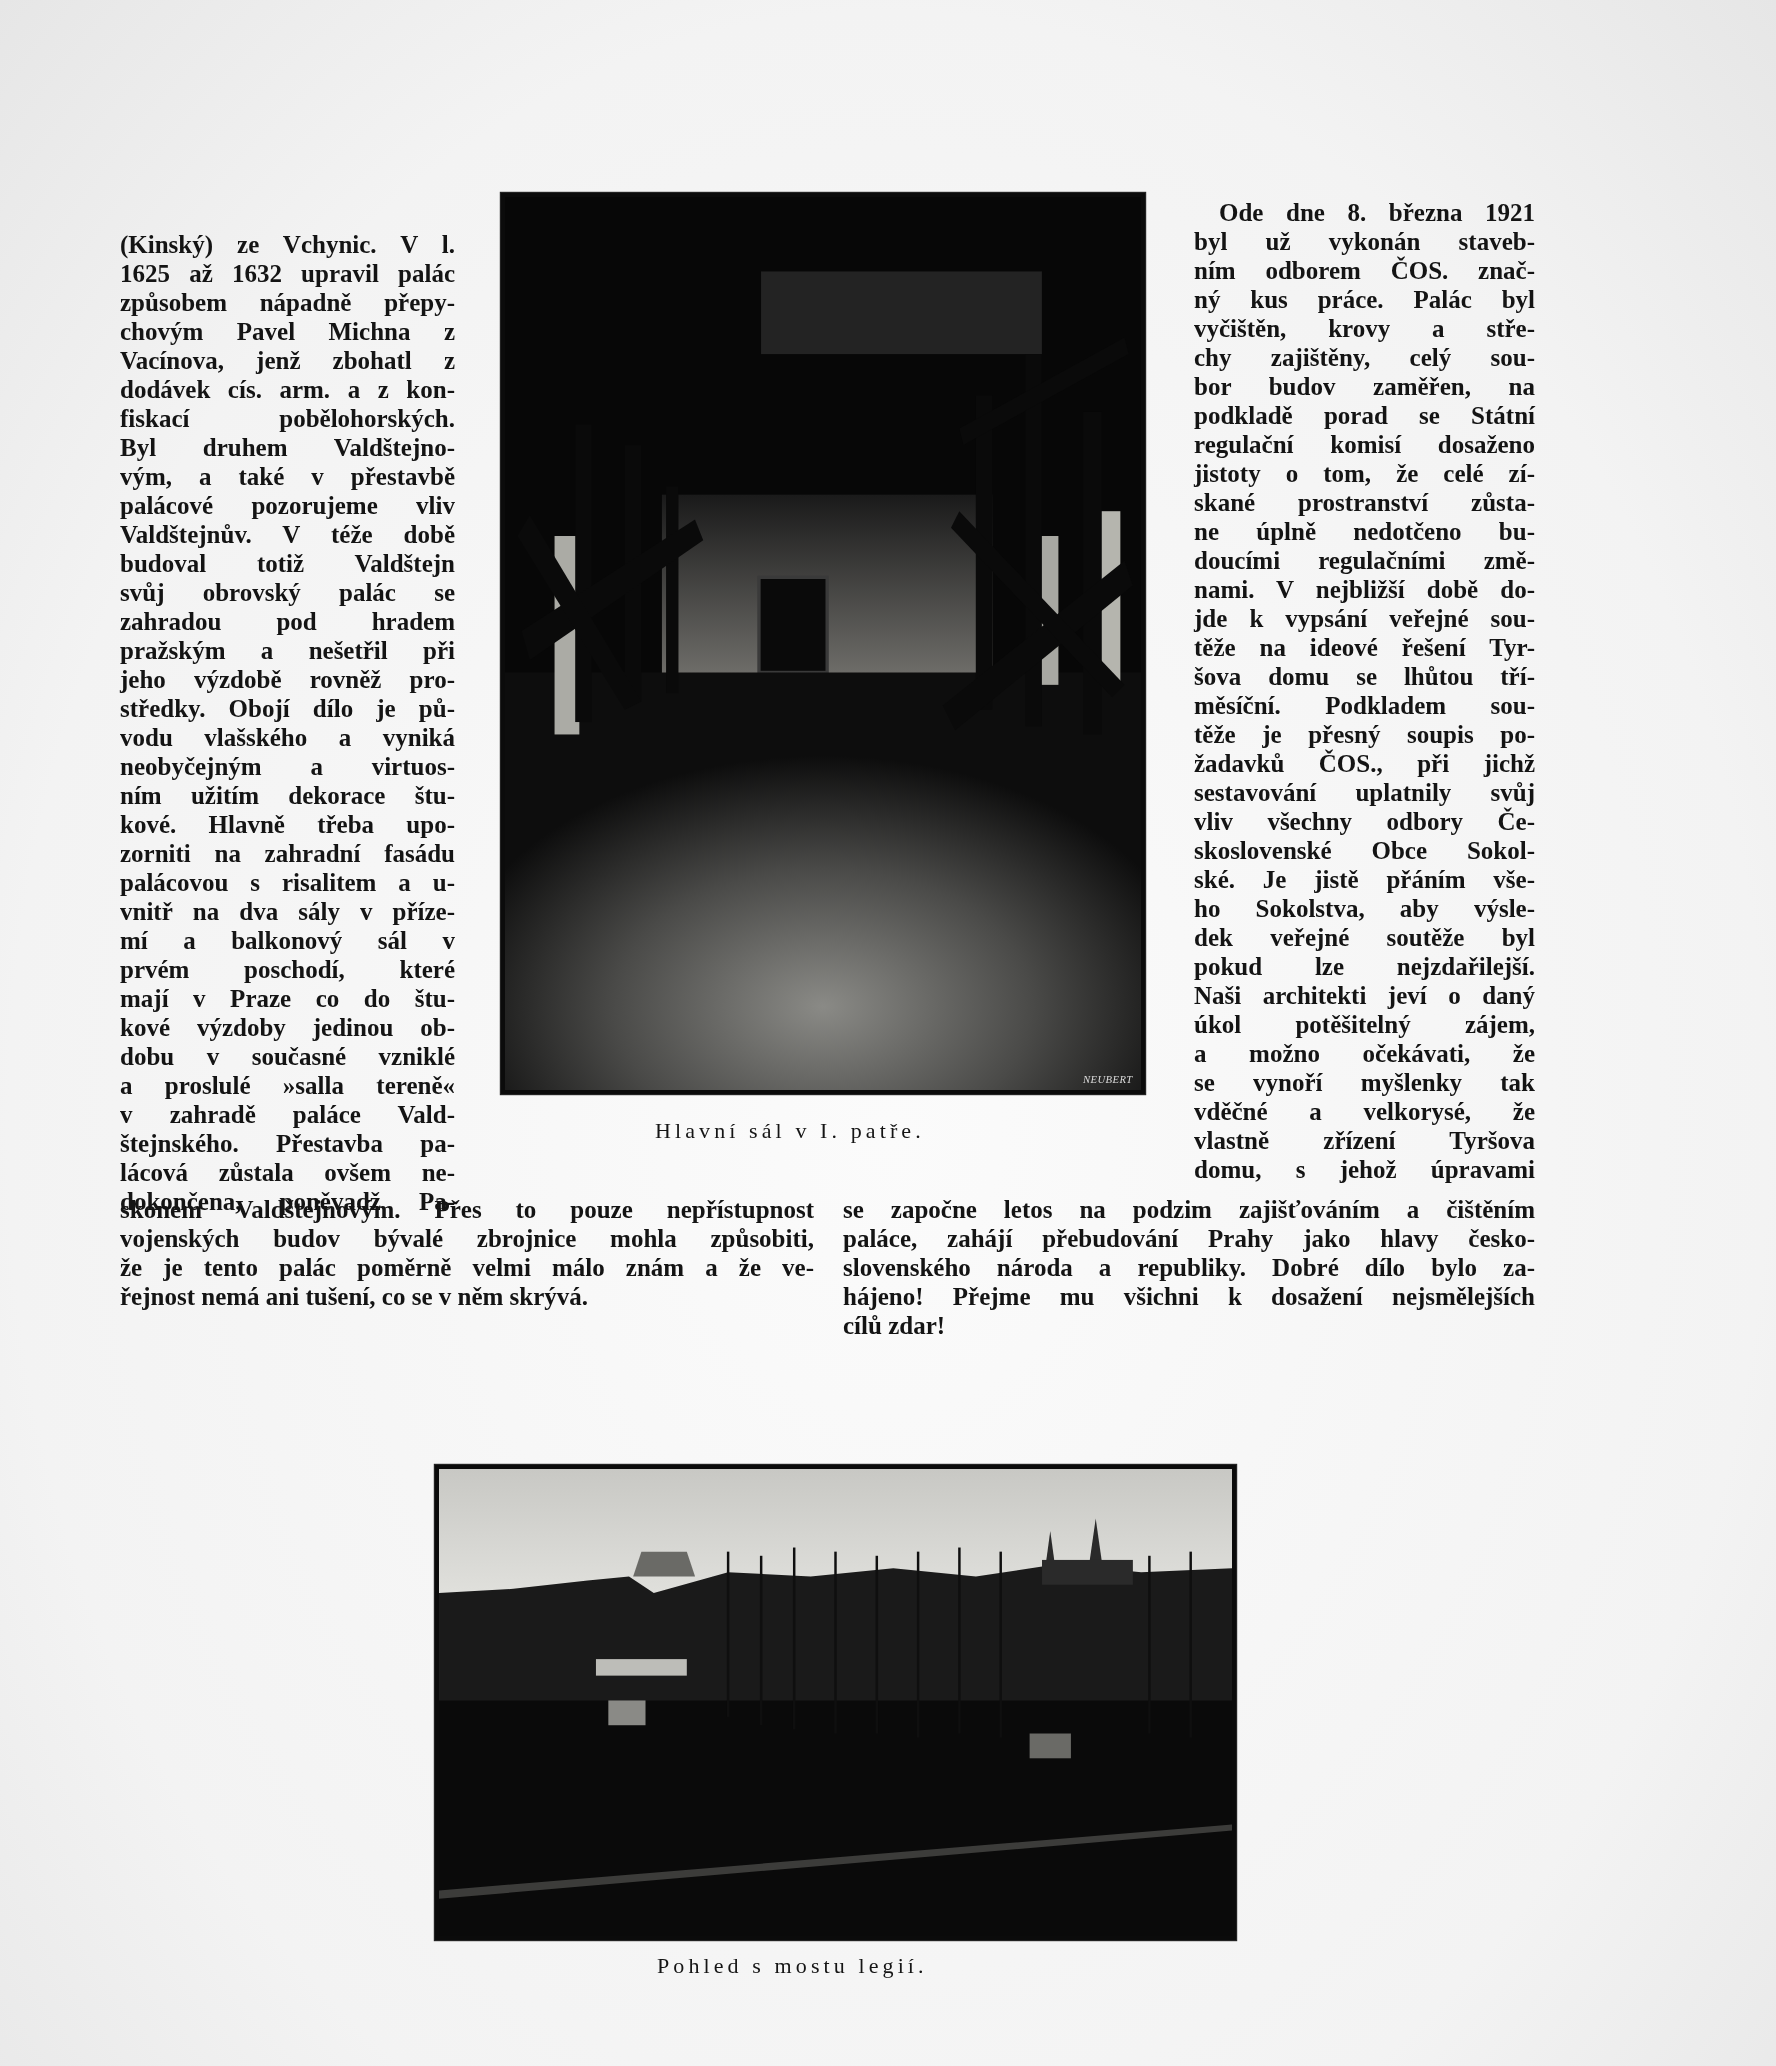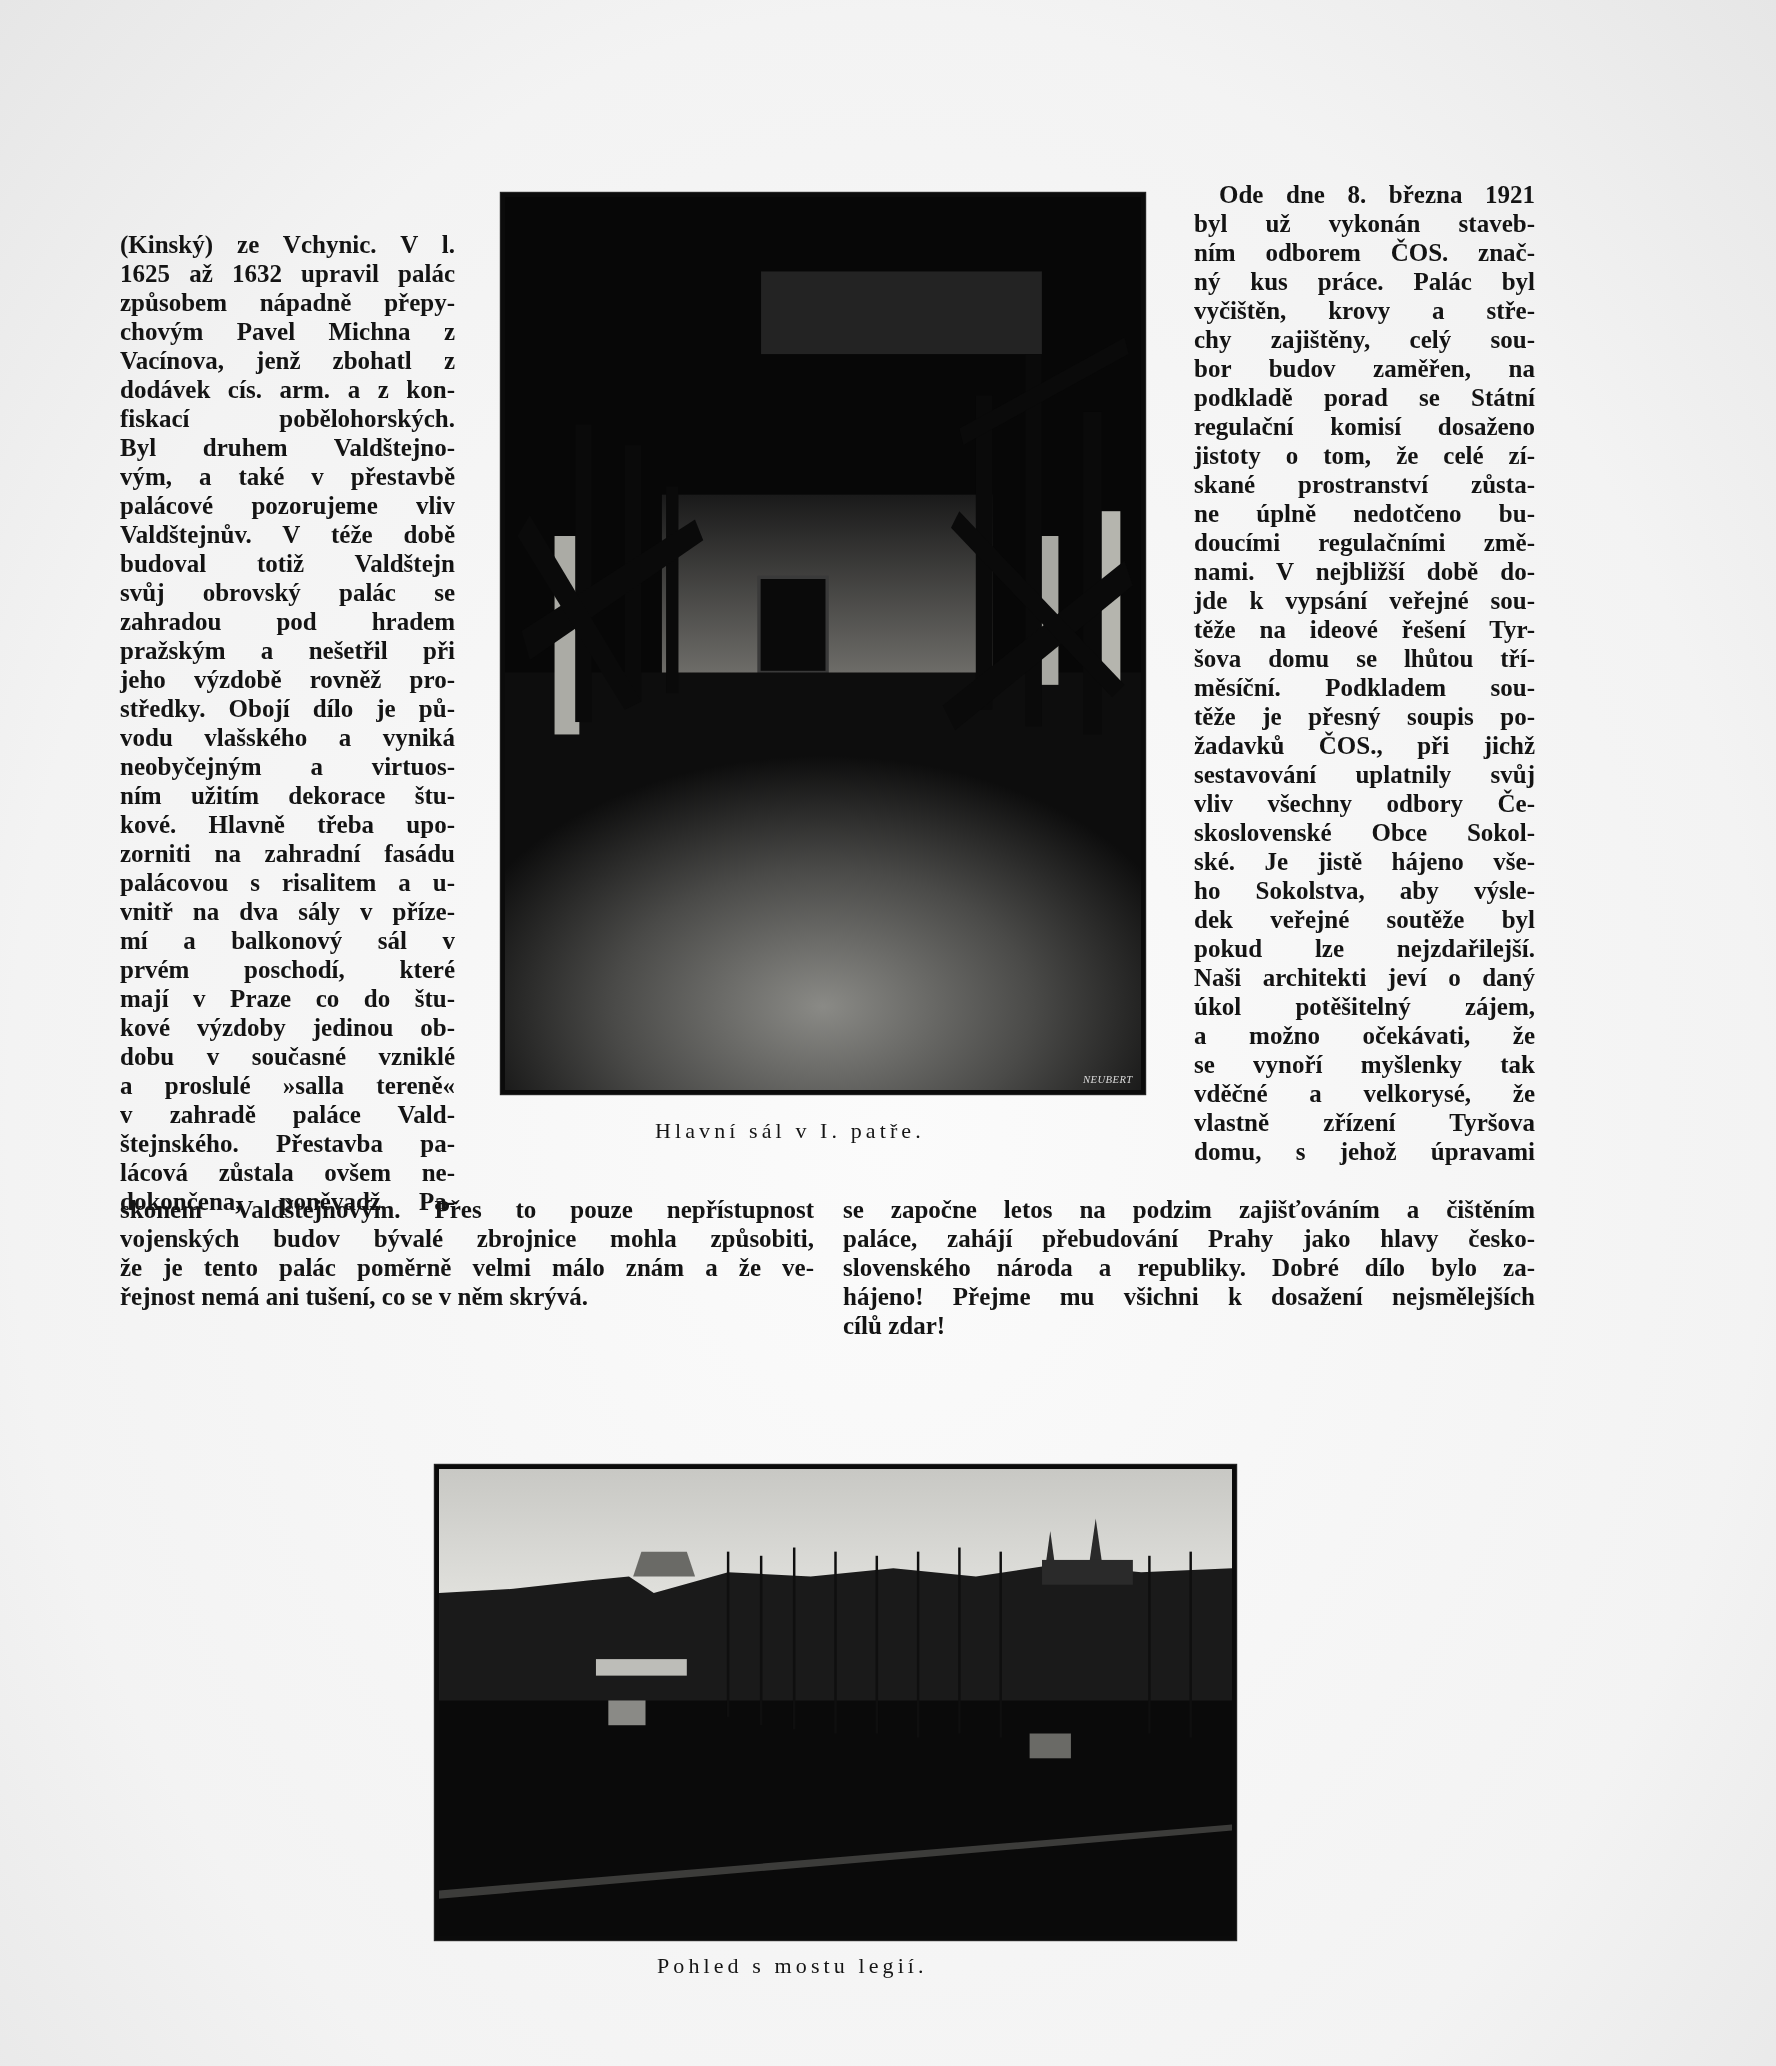--- a/index.html
+++ b/index.html
@@ -17,21 +17,21 @@
     font-size:25px;
     line-height:29px;
     text-align:justify;
     color:#141414;
   }
   .col .ln { display:block; white-space:nowrap; text-align-last:justify; height:29px; }
   .col .ln.last { text-align-last:left; }
   .col .ln.right { text-align-last:right; font-style:italic; }
   .col .ln.indent { padding-left:25px; }
   #col-left { left:120px; top:182px; width:335px;margin-top:48px; }
-  #col-right { left:1194px; top:180px; width:341px;font-family:Liberation Serif, serif; }
+  #col-right { left:1194px; top:198px; width:341px;font-family:Liberation Serif, serif; }
   #col-bottom-left { left:120px; top:1195px; width:694px; }
   #col-bottom-right { left:843px; top:1195px; width:692px; }
 
   .photo {
     position:absolute; background:#a16207;
     border:4.1px solid #0b0b0b;
     box-shadow: 0 0 0 1.2px #222;
     overflow:hidden;
   }
   #photo-hall { left:501px; top:193px; width:636px; height:893px; }
@@ -146,21 +146,21 @@
     <span class="ln">nami. V nejbližší době do-</span>
     <span class="ln">jde k vypsání veřejné sou-</span>
     <span class="ln">těže na ideové řešení Tyr-</span>
     <span class="ln">šova domu se lhůtou tří-</span>
     <span class="ln">měsíční. Podkladem sou-</span>
     <span class="ln">těže je přesný soupis po-</span>
     <span class="ln">žadavků ČOS., při jichž</span>
     <span class="ln">sestavování uplatnily svůj</span>
     <span class="ln">vliv všechny odbory Če-</span>
     <span class="ln">skoslovenské Obce Sokol-</span>
-    <span class="ln">ské. Je jistě hájeno vše-</span>
+    <span class="ln">ské. Je jistě přáním vše-</span>
     <span class="ln">ho Sokolstva, aby výsle-</span>
     <span class="ln">dek veřejné soutěže byl</span>
     <span class="ln">pokud lze nejzdařilejší.</span>
     <span class="ln">Naši architekti jeví o daný</span>
     <span class="ln">úkol potěšitelný zájem,</span>
     <span class="ln">a možno očekávati, že</span>
     <span class="ln">se vynoří myšlenky tak</span>
     <span class="ln">vděčné a velkorysé, že</span>
     <span class="ln">vlastně zřízení Tyršova</span>
     <span class="ln">domu, s jehož úpravami</span>

